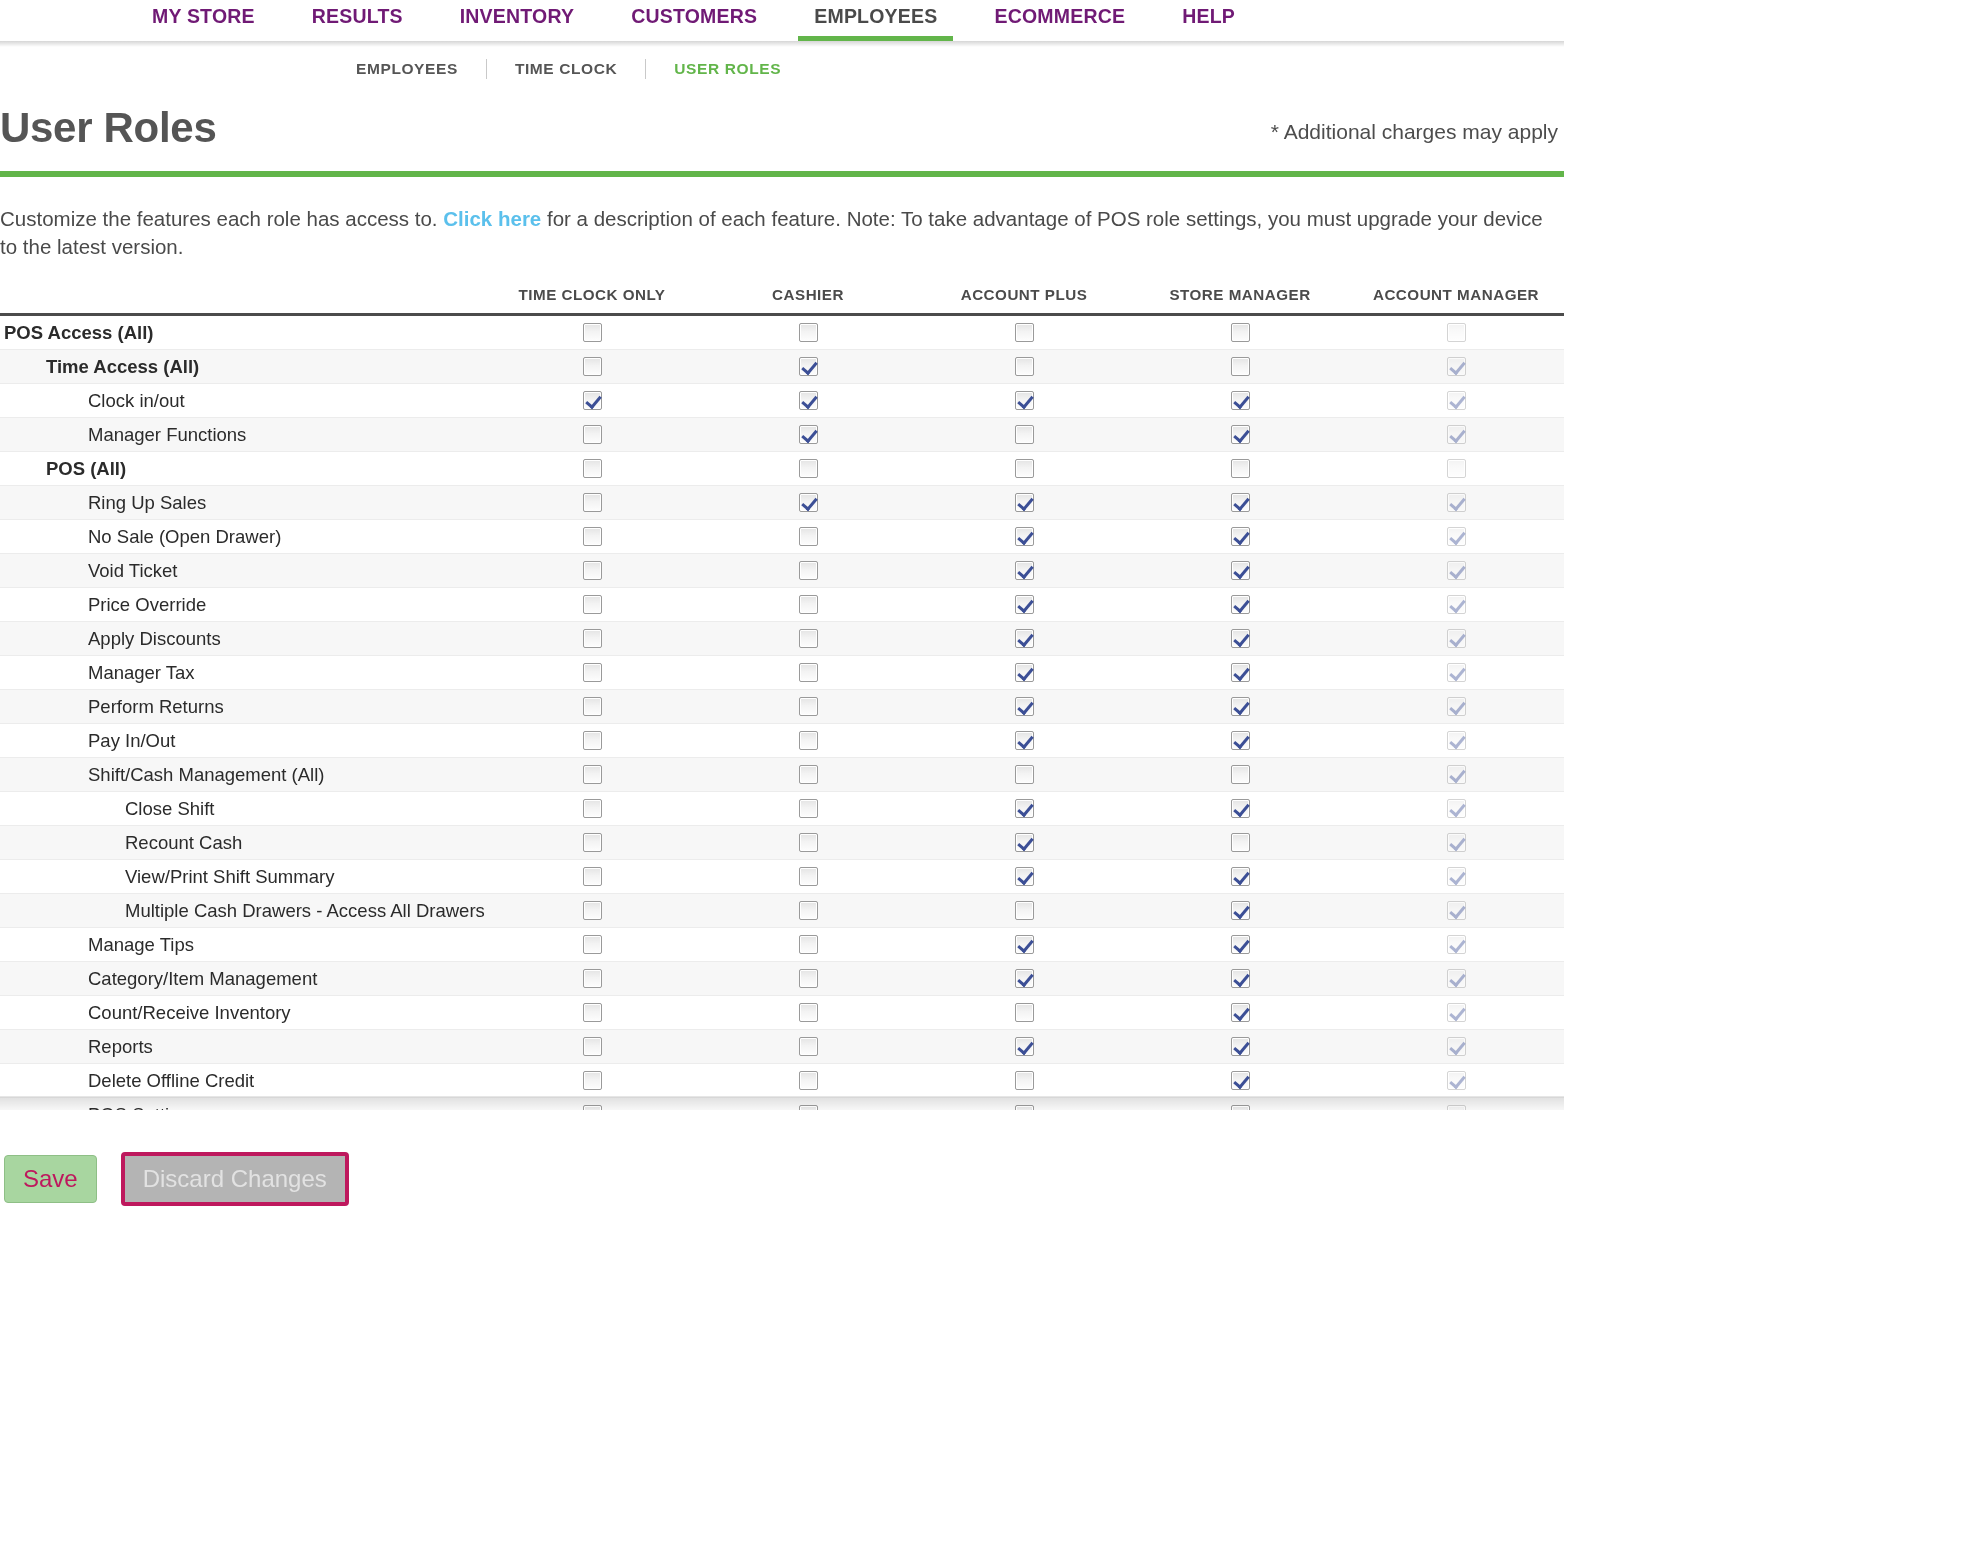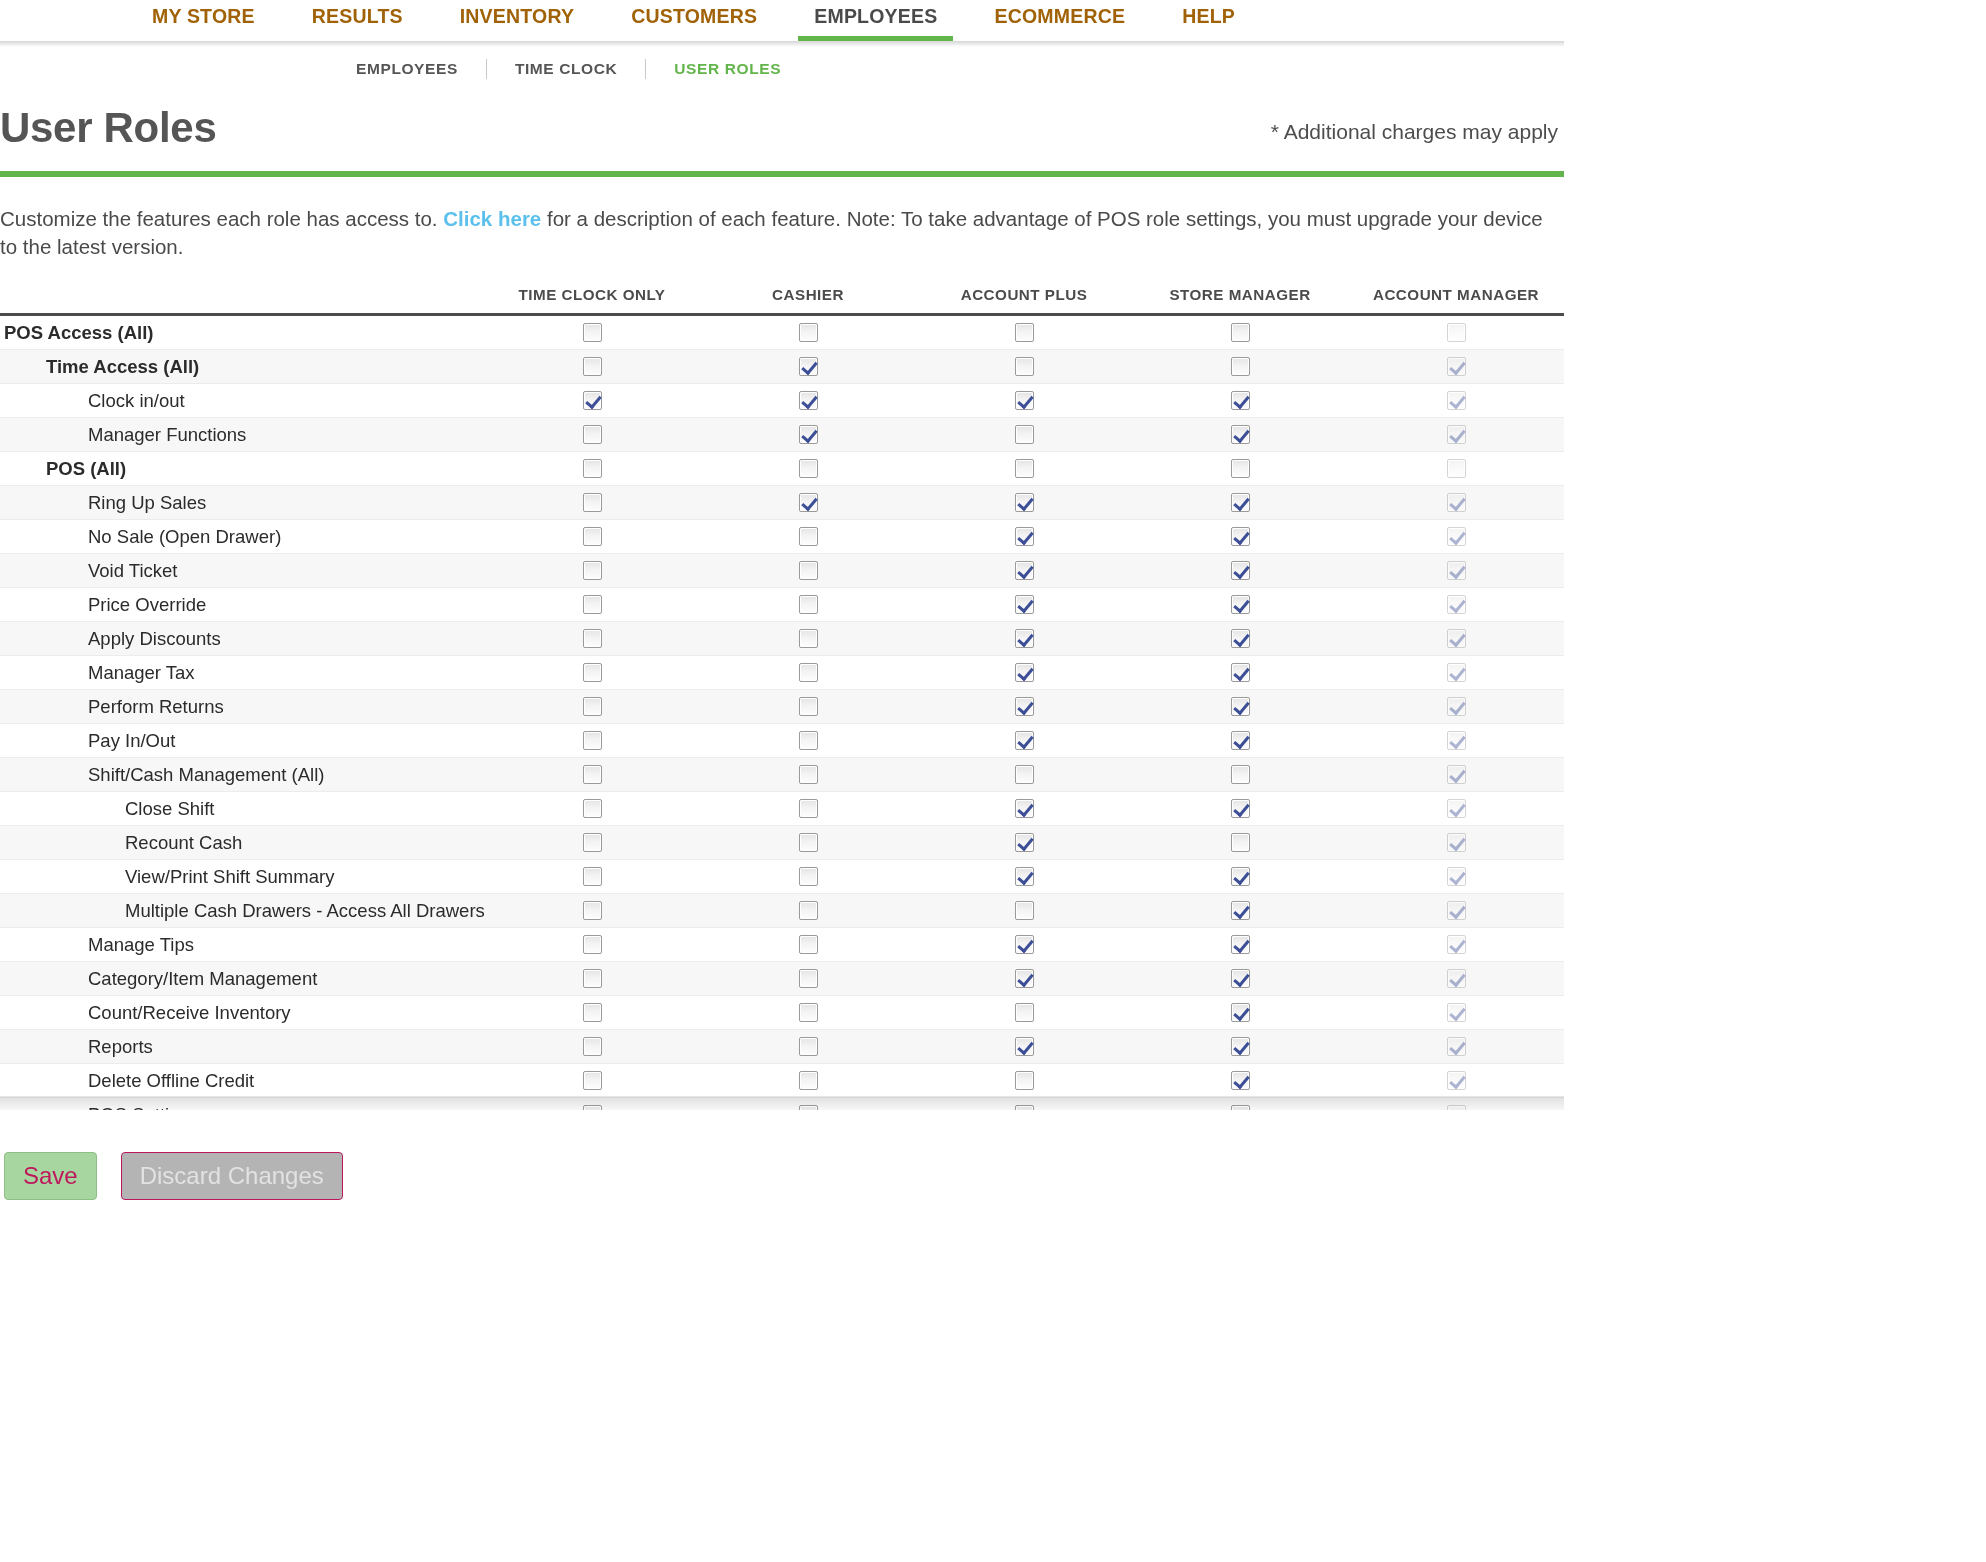--- a/index.html
+++ b/index.html
@@ -29,21 +29,21 @@
     display: flex;
     align-items: flex-start;
     justify-content: flex-start;
     padding-left: 152px;
     gap: 0;
   }
   .nav-item {
     font-size: 19.5px;
     font-weight: bold;
     letter-spacing: 0.2px;
-    color: #a16207;
+    color: #701a75;
     padding: 5px 0 13px 0;
     margin: 0 0 0 0;
     cursor: pointer;
     position: relative;
     white-space: nowrap;
   }
   .nav-gap { width: 57px; }
   .nav-item.active { color: #4a4a4a; }
   .nav-item.active:after {
     content: "";
@@ -230,21 +230,21 @@
   .btn-save {
     background: #a8d6a0;
     color: #be185d;
     border: 1px solid #8ebf86;
     min-width: 84px;
     text-align: center;
   }
   .btn-discard {
     background: #b4b4b4;
     color: #e2e2e2;
-    border: 1px solid #be185d;
+    border: 4px solid #be185d;
     min-width: 208px;
     text-align: center;
   }
 </style>
 </head>
 <body>
 
 <div class="page">
 
   <div class="topnav">

